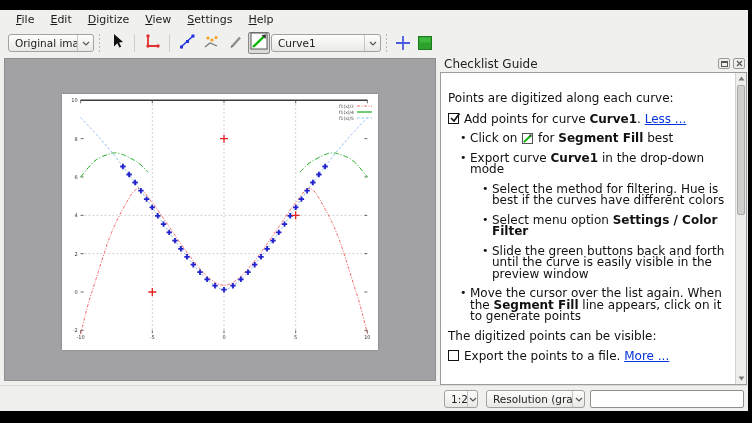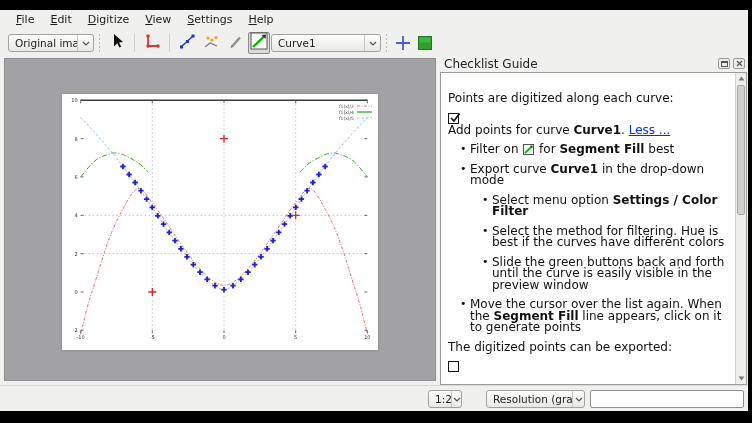--- a/index.html
+++ b/index.html
@@ -34,41 +34,41 @@
   
   .dock { position:absolute; top:46px; left:440px; width:307px; height:329px; }
   .dock-title { height:16px; display:flex; align-items:center; font-size:12px; color:#222; padding-left:4px; position:relative; }
   .dock-btn { position:absolute; top:2px; width:12px; height:11px; background:#ededeb; border:1px solid #9a9a98; border-radius:2px; display:flex; align-items:center; justify-content:center; }
   .dock-btn.float { right:17px; }
   .dock-btn.close { right:2px; }
   .dock-body { position:absolute; top:16px; left:0; right:0; bottom:0; background:#fff; border:1px solid #9c9c9a; overflow:hidden; }
   .dock-content { position:absolute; top:0; left:0; right:11px; bottom:0; padding:20px 4px 0 7px; font-size:12px; line-height:11.5px; color:#111; overflow:hidden; }
 
   .cl-p { margin-bottom:8px; }
-  .cl-task { display:flex; margin-bottom:8px; align-items:flex-start;flex-direction:column; }
+  .cl-task { display:flex; gap:5px; margin-bottom:8px; align-items:flex-start; }
   .cl-task .txt { padding-top:1px; }
   .checkbox { flex:0 0 auto; width:11px; height:11px; border:1.4px solid #111; background:#fff; position:relative; }
   .checkbox svg { position:absolute; left:0; top:-2px; }
   .bullet1 { margin-left:12px; padding-left:10px; position:relative; margin-bottom:8px; }
   .bullet2 { margin-left:34px; padding-left:10px; position:relative; margin-bottom:8px; }
   .bullet1::before, .bullet2::before { content:"\2022"; position:absolute; left:0; top:-1px; font-size:11px; }
   .b { font-weight:bold; }
   .link { color:#0433d8; text-decoration:underline; }
   .mini-icon { display:inline-block; width:11px; height:11px; vertical-align:-2px; margin:0 1px; }
   .mini-icon svg { display:block; }
 
   
   .scrollbar { position:absolute; top:0; right:0; width:11px; bottom:0; background:#eeeeec; border-left:1px solid #d2d2d0; }
   .sb-up, .sb-down { position:absolute; left:0; right:0; height:11px; display:flex; align-items:center; justify-content:center; }
   .sb-up { top:0; } .sb-down { bottom:0; }
   .sb-thumb { position:absolute; top:12px; height:130px; left:1px; right:1px; background:#d0d0ce; border:1px solid #a8a8a6; border-radius:2px; }
 
   
   .statusbar { position:absolute; top:375px; left:0; right:0; height:26px; background:#f0f0ee; border-top:1px solid #dadad8; }
-  .sb-combo-zoom { position:absolute; left:428px; top:4px; width:34px; }
+  .sb-combo-zoom { position:absolute; left:444px; top:4px; width:34px; }
   .sb-combo-res { position:absolute; left:486px; top:4px; width:99px; }
   .sb-input { position:absolute; left:590px; top:4px; width:154px; height:18px; border:1px solid #8f8f8d; border-radius:2px; background:#fff; font-size:10px; padding:0 4px; font-family:inherit; }
 </style>
 </head>
 <body>
 
 <div class="screen">
   <div class="app">
 
     <div class="menubar" id="menubar">
@@ -270,33 +270,34 @@
         <div class="dock-content">
           <div class="cl-p">Points are digitized along each curve:</div>
           <div class="cl-task">
             <span class="checkbox">
               <svg width="12" height="12" viewBox="0 0 12 12">
                   <path d="M2 6 L5 9 L10.5 1.5" stroke="#111" stroke-width="1.7" fill="none"></path>
                 </svg>
             </span>
             <span class="txt"><span>Add points for curve </span><span class="b">Curve1</span><span>. </span><span class="link">Less ...</span></span>
           </div>
-          <div class="bullet1"><span>Filter on </span><span class="mini-icon"><svg width="11" height="11" viewBox="0 0 12 12">
+          <div class="bullet1"><span>Click on </span><span class="mini-icon"><svg width="11" height="11" viewBox="0 0 12 12">
                   <rect x="0.5" y="0.5" width="11" height="11" fill="#fff" stroke="#444"></rect>
                   <path d="M2 10 L10 2.5" stroke="#00b400" stroke-width="2" fill="none"></path>
                   <path d="M7.5 2 L10 4.5 L10.4 1.6 Z" fill="#333"></path>
                 </svg></span><span> for </span><span class="b">Segment Fill</span><span> best</span></div>
           <div class="bullet1"><span>Export curve </span><span class="b">Curve1</span><span> in the drop-down mode</span></div>
+          <div class="bullet2"><span>Select the method for filtering. Hue is best if the curves have different colors</span></div>
           <div class="bullet2"><span>Select menu option </span><span class="b">Settings / Color Filter</span></div>
-          <div class="bullet2"><span>Select the method for filtering. Hue is best if the curves have different colors</span></div>
           <div class="bullet2"><span>Slide the green buttons back and forth until the curve is easily visible in the preview window</span></div>
           <div class="bullet1"><span>Move the cursor over the list again. When the </span><span class="b">Segment Fill</span><span> line appears, click on it to generate points</span></div>
-          <div class="cl-p">The digitized points can be exported:</div>
+          <div class="cl-p">The digitized points can be visible:</div>
           <div class="cl-task">
             <span class="checkbox"></span>
+            <span class="txt"><span>Export the points to a file. </span><span class="link">More ...</span></span>
           </div>
         </div>
         <div class="scrollbar">
           <span class="sb-up">
             <svg width="7" height="5" viewBox="0 0 7 5">
                 <path d="M3.5 0.5 L6.5 4.5 H0.5 Z" fill="#777"></path>
               </svg>
           </span>
           <span class="sb-thumb"></span>
           <span class="sb-down">

